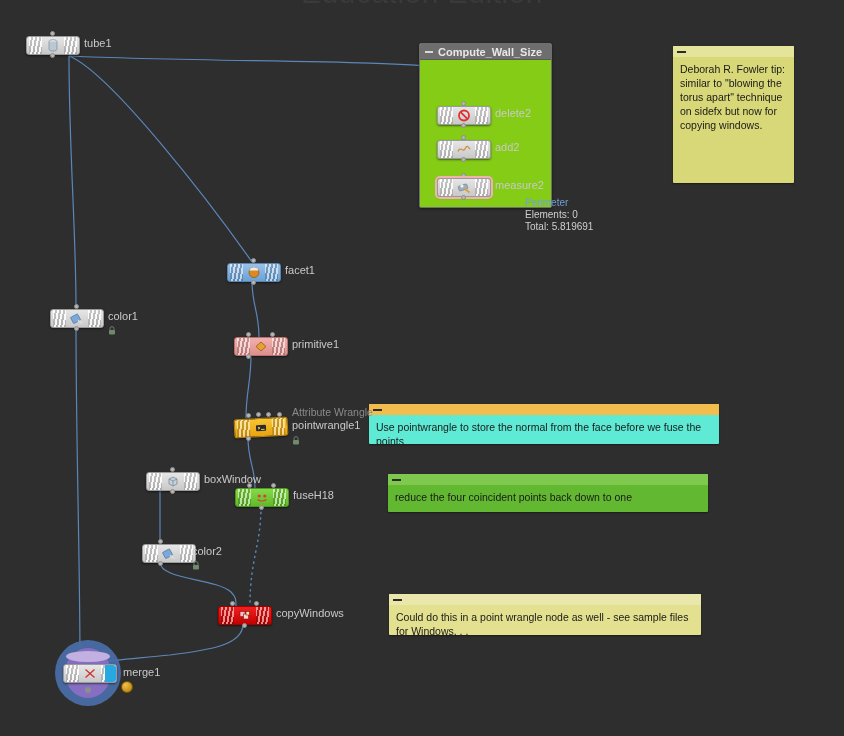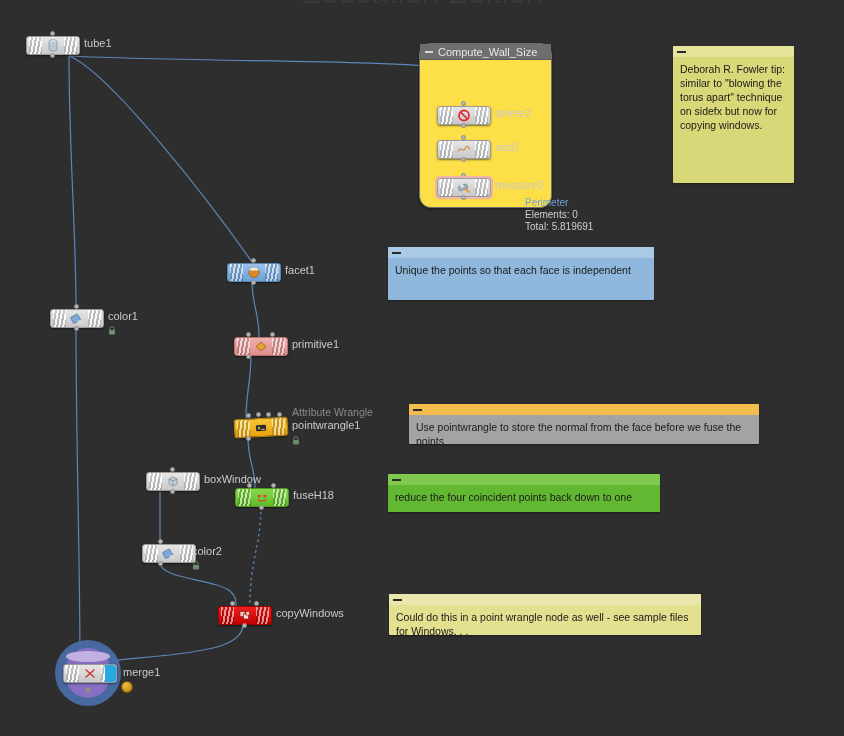--- a/index.html
+++ b/index.html
@@ -16,22 +16,23 @@
     font-size:30px;color:#3a3a3a;letter-spacing:.5px;
     font-family:"Liberation Sans", sans-serif;
     pointer-events:none;user-select:none;
   }
 
   
   #wires{position:absolute;left:0;top:0;width:844px;height:736px;}
 
   
   .netbox{
-    position:absolute;background:#fde047;border:1px solid #6e6e6e;border-radius:12px;
+    position:absolute;background:#84cc16;border:1px solid #6e6e6e;border-radius:2px;
     box-shadow:0 1px 3px rgba(0,0,0,.45);
+    font-weight:bold;
   }
   .netbox-hdr{
     height:15px;background:#6e6e6e;border-bottom:1px solid #5a5a5a;
     display:flex;align-items:center;gap:5px;padding:0 5px;
     font-size:11px;color:#e8e8e8;border-radius:1px 1px 0 0;
   }
   .minus{
     display:inline-block;width:8px;height:2px;background:#d8d8d8;flex:none;
   }
 
@@ -150,36 +151,30 @@
     <div class="val">Total: 5.819691</div>
   </div>
 
   <div class="note" style="left:656px;top:46px;width:121px;height:137px;background:#d9d878;">
     <div class="note-hdr" style="background:#e4e49a;">
       <span class="minus"></span>
     </div>
     <div class="note-body">Deborah R. Fowler tip: similar to "blowing the torus apart" technique on sidefx but now for copying windows.</div>
   </div>
 
-  <div class="note" style="left:371px;top:247px;width:266px;height:53px;background:#8fb8dc;">
-    <div class="note-hdr" style="background:#a9c9e6;">
-      <span class="minus"></span>
-    </div>
-    <div class="note-body">Unique the points so that each face is independent</div>
-  </div>
-
-
-  <div class="note" style="left:392px;top:404px;width:350px;height:40px;background:#a3a3a3;">
+
+
+  <div class="note" style="left:352px;top:404px;width:350px;height:40px;background:#5eead4;">
     <div class="note-hdr" style="background:#f3bd4e;">
       <span class="minus"></span>
     </div>
     <div class="note-body">Use pointwrangle to store the normal from the face before we fuse the points</div>
   </div>
 
-  <div class="note" style="left:371px;top:474px;width:272px;height:38px;background:#63b832;">
+  <div class="note" style="left:371px;top:474px;width:320px;height:38px;background:#63b832;">
     <div class="note-hdr" style="background:#7fc94f;">
       <span class="minus"></span>
     </div>
     <div class="note-body">reduce the four coincident points back down to one</div>
   </div>
 
   <div class="note" style="left:372px;top:594px;width:312px;height:41px;background:#e3e08f;">
     <div class="note-hdr" style="background:#eae7ad;">
       <span class="minus"></span>
     </div>

